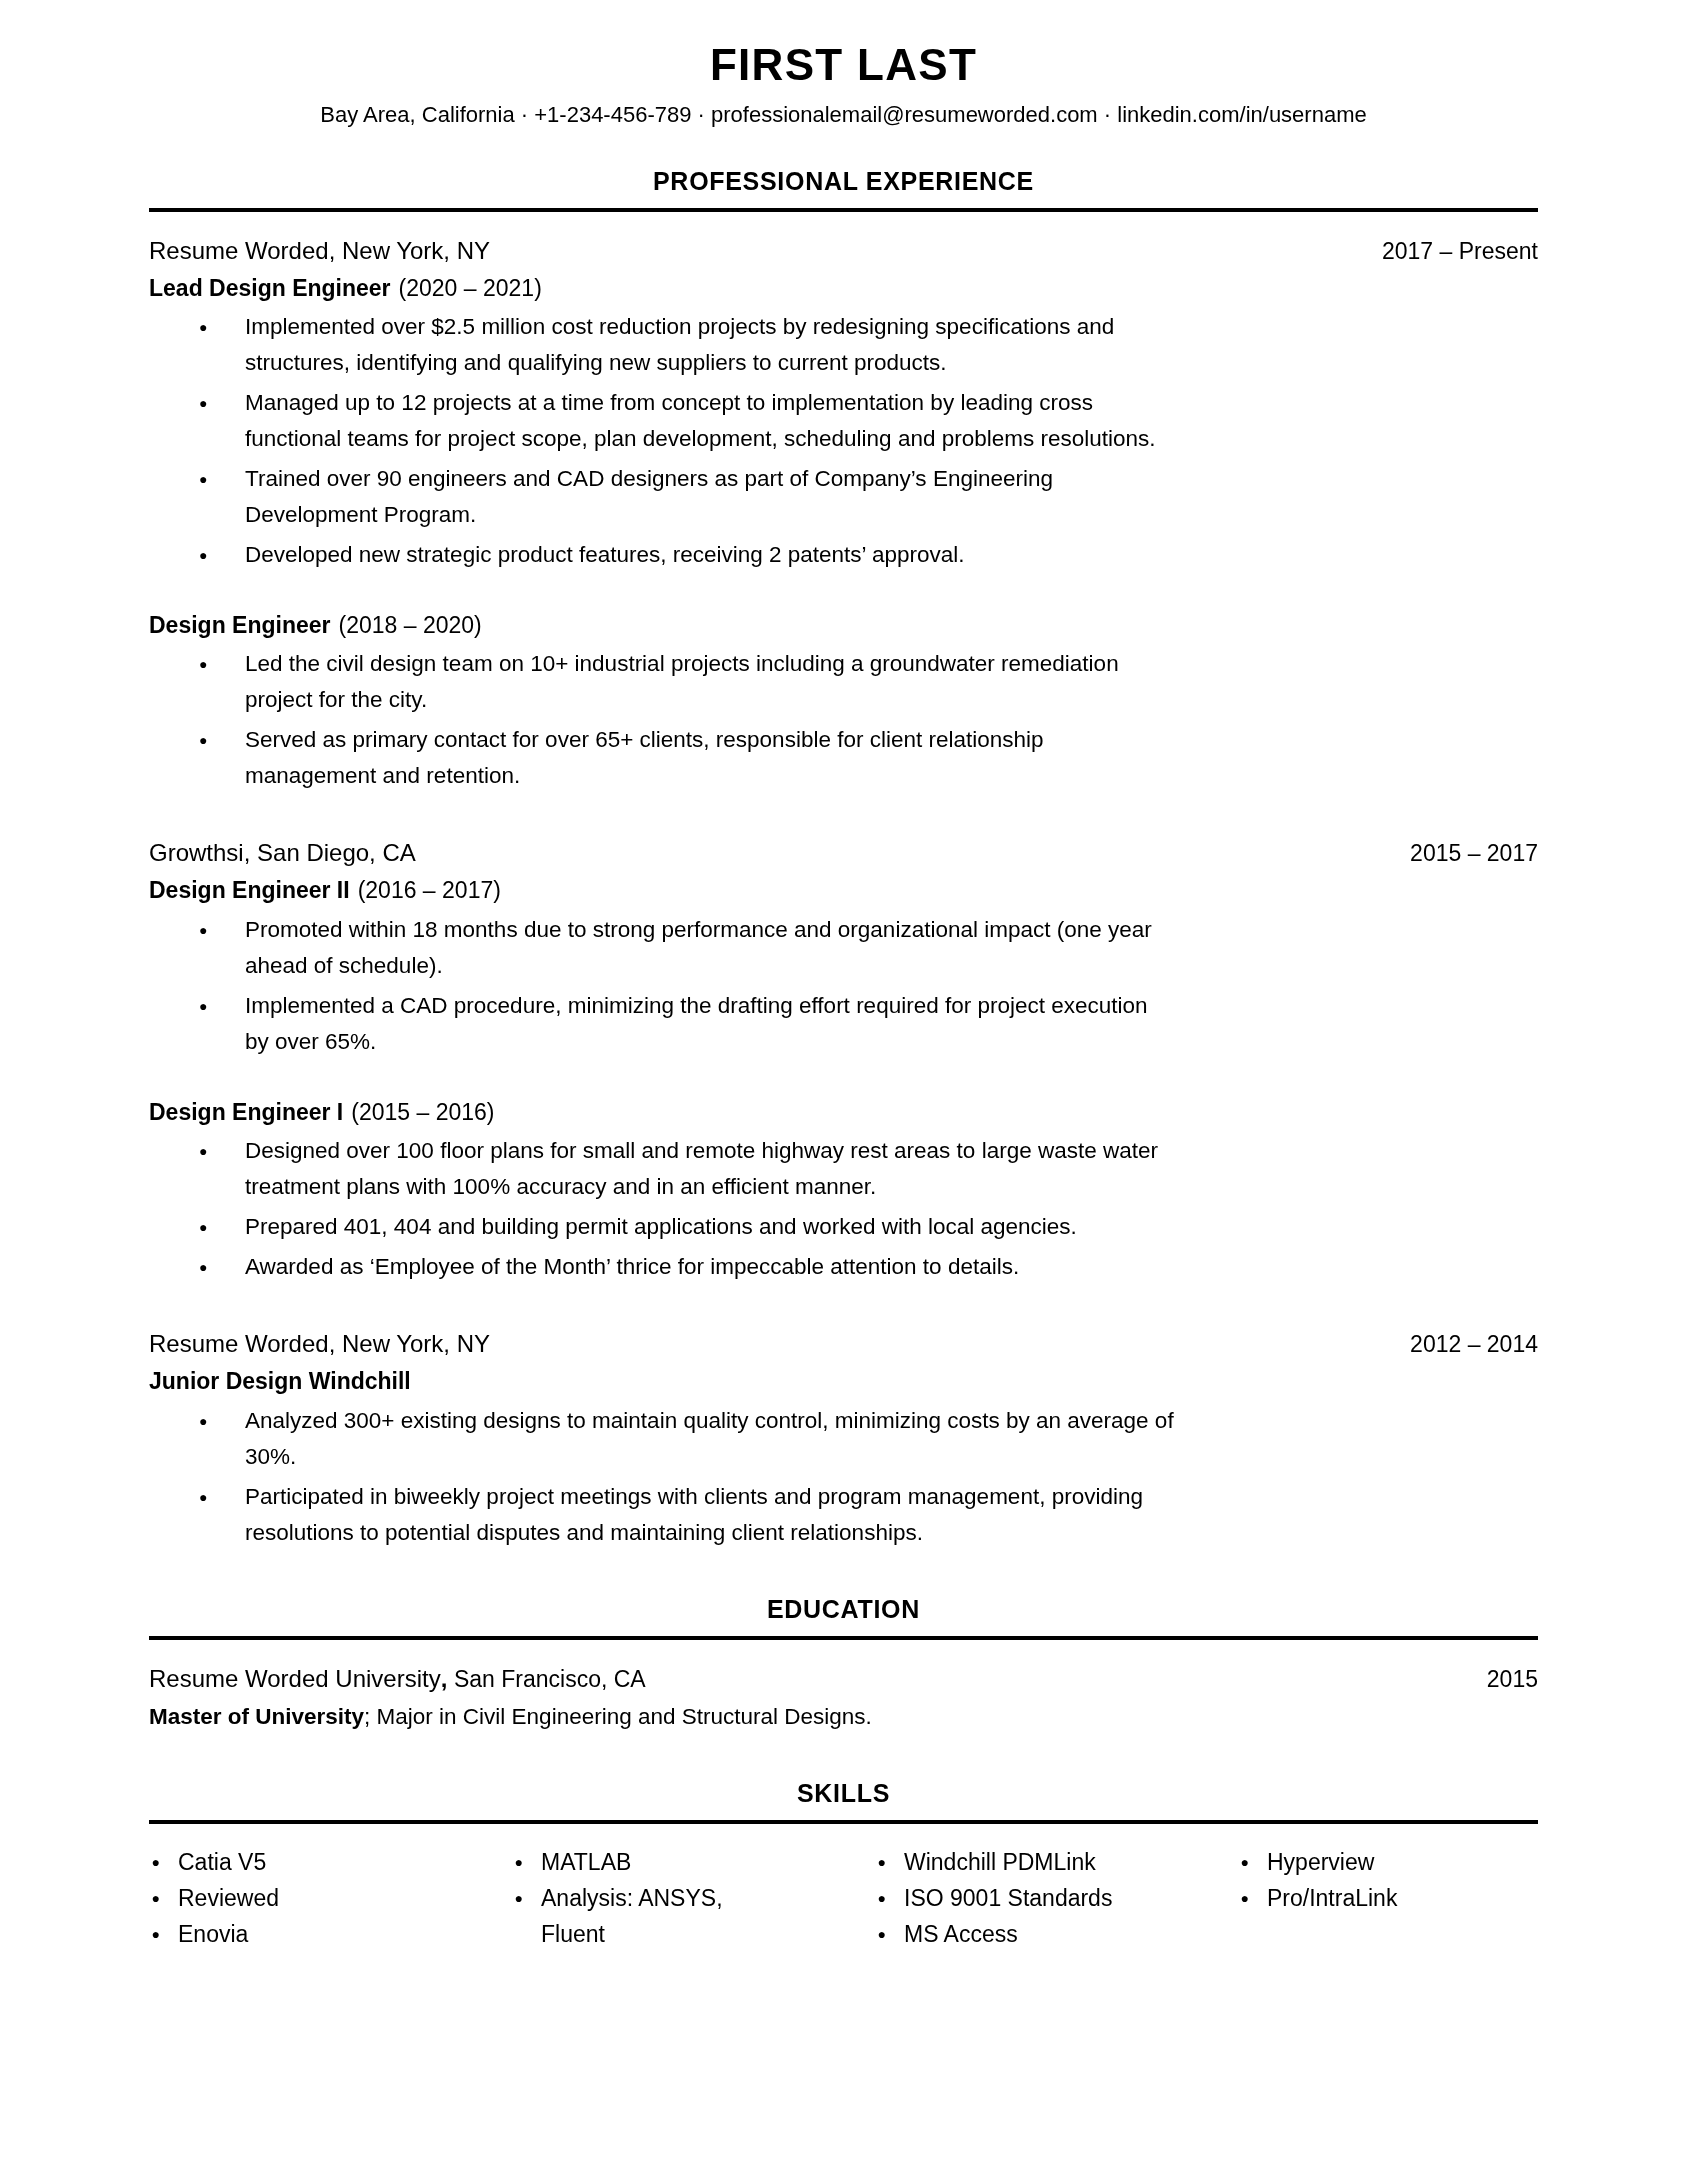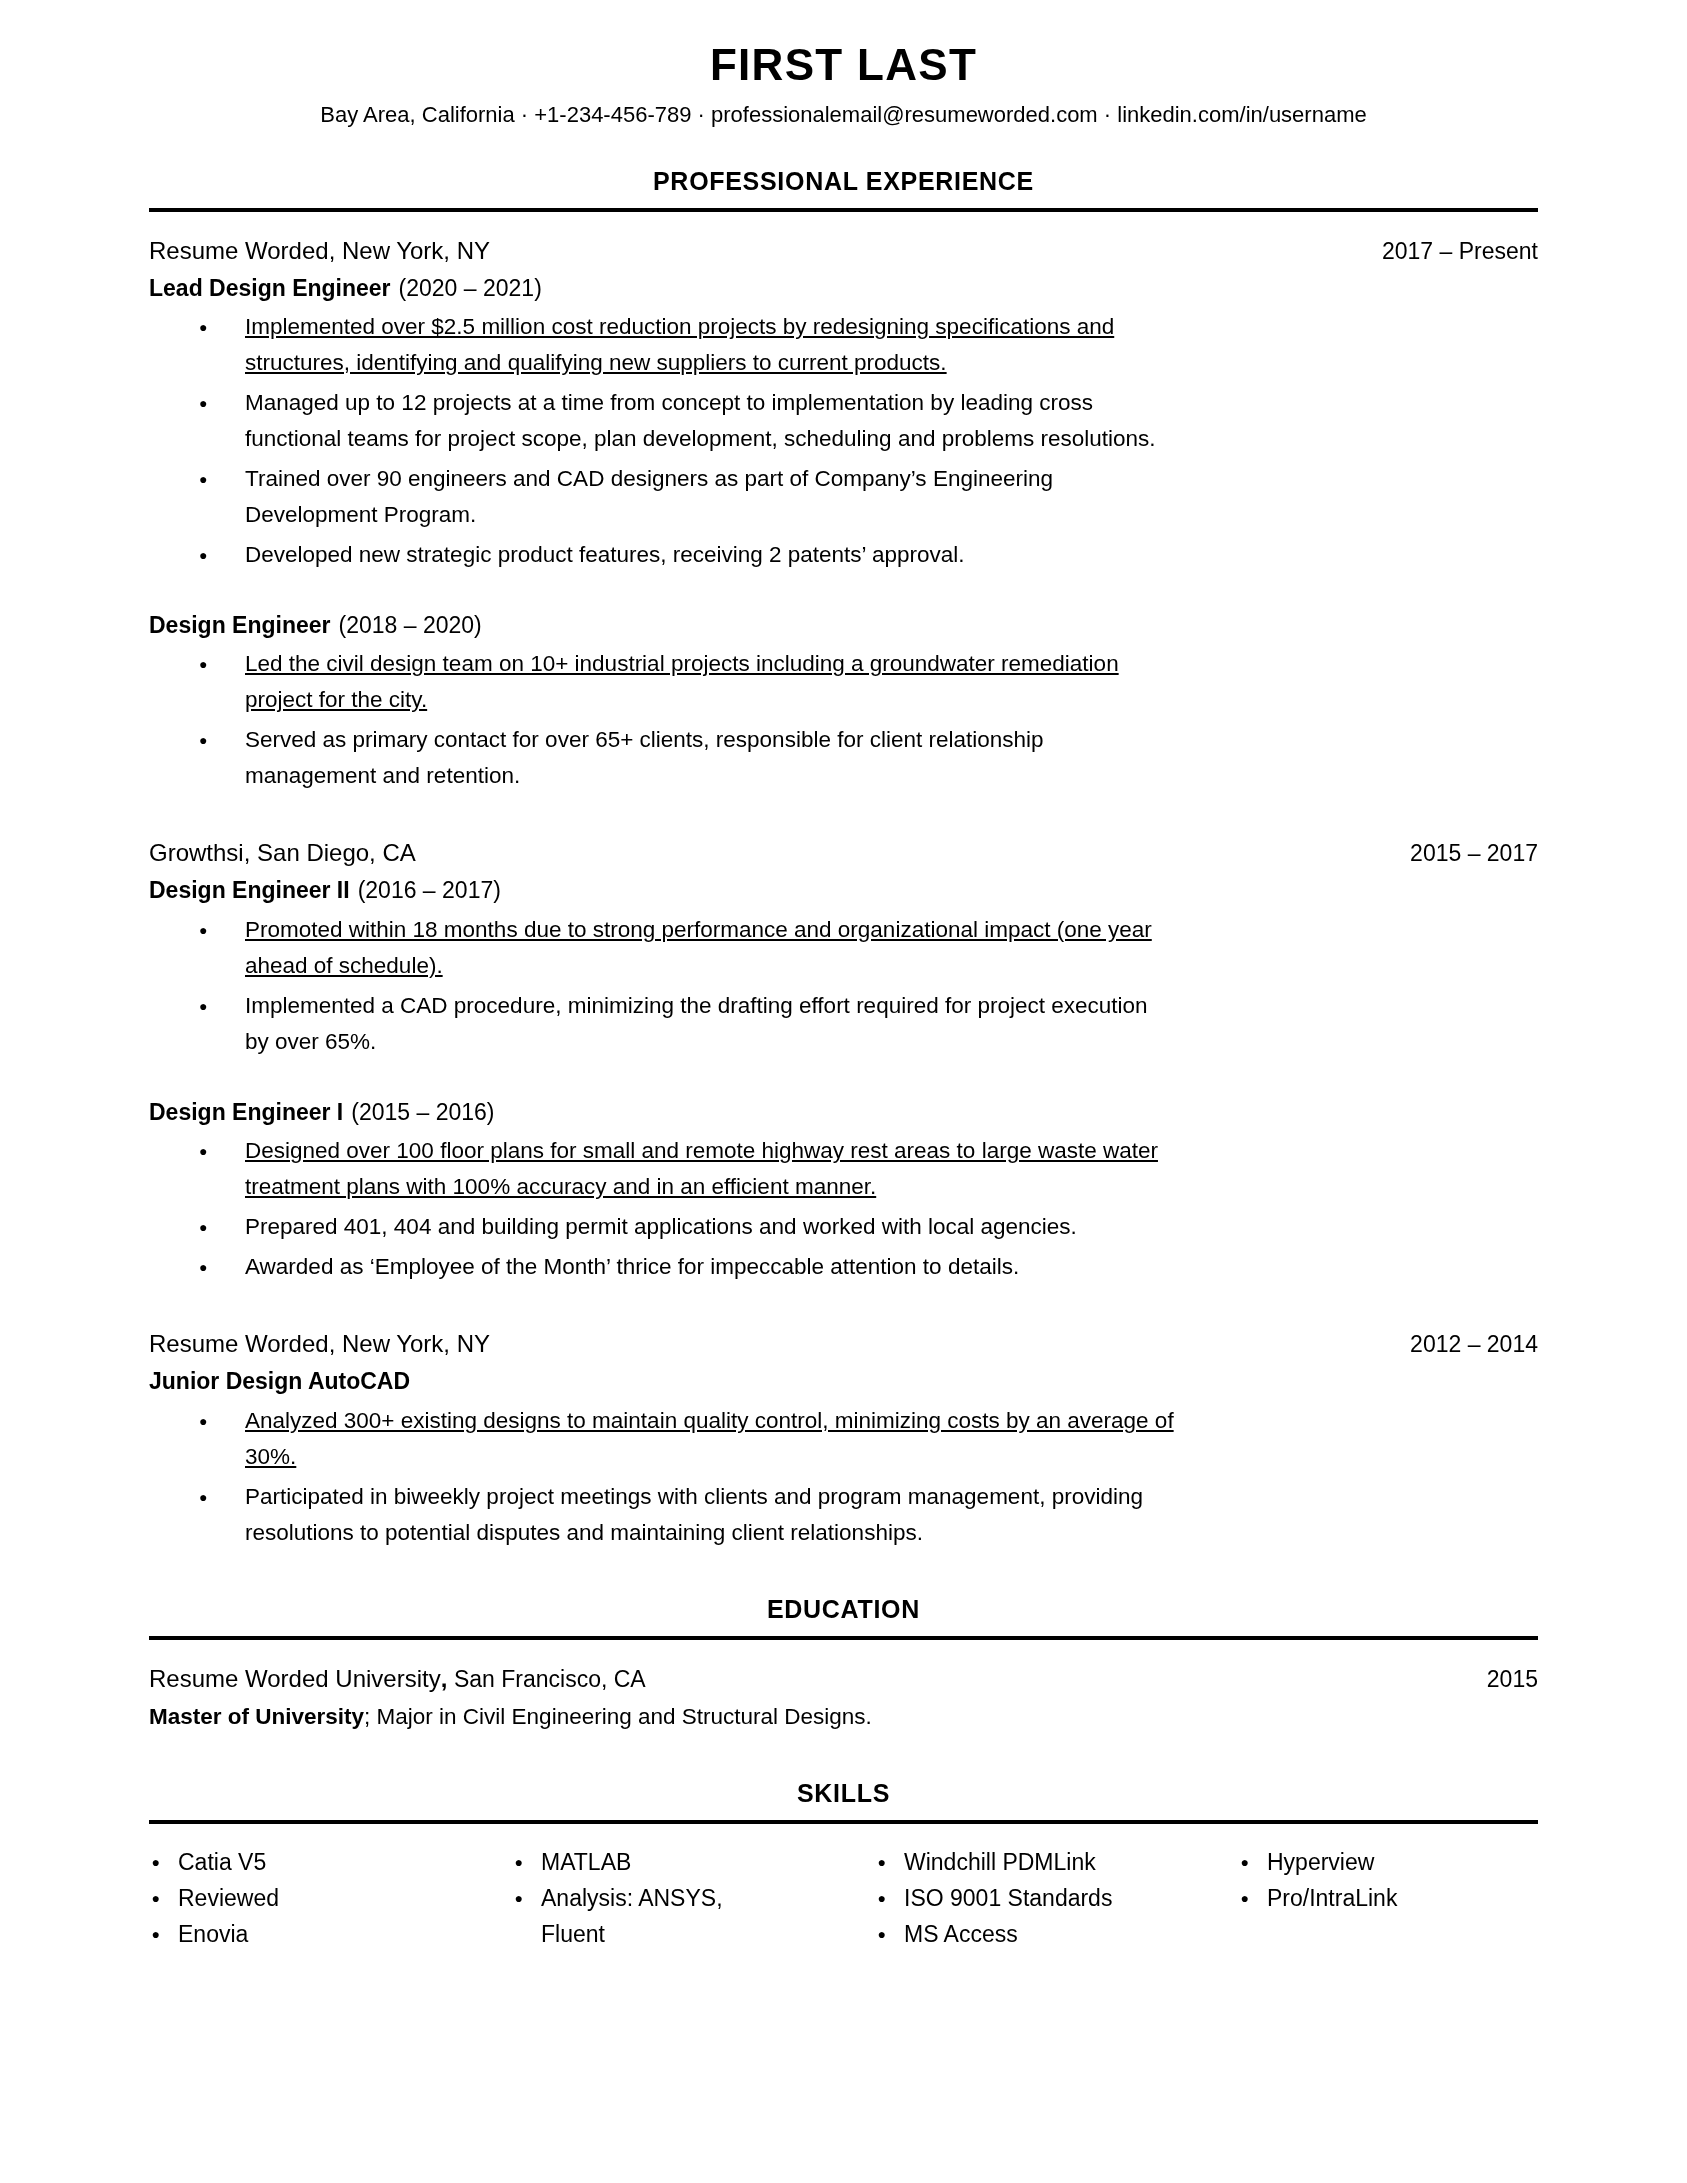--- a/index.html
+++ b/index.html
@@ -39,21 +39,21 @@
   .role-row.gap { margin-top:38px; }
   .role-title { font-weight:bold; }
   .role-dates { margin-left:8px; }
 
   
   ul.bullets { list-style:none; margin:6.6px 0 0 0; padding:0 0 0 96px; }
   .bullets li {
     position:relative; font-size:22.5px; line-height:36px;
     white-space:pre-line; margin-top:4px;
   }
-  .bullets li:first-child { margin-top:0;text-decoration:underline; }
+  .bullets li:first-child { margin-top:0; }
   .bullets li::before {
     content:"●"; position:absolute; left:-46px; top:0;
     font-size:14px; line-height:36px;
   }
 
   
   .edu-row {
     display:flex; justify-content:space-between; align-items:baseline;
     font-size:24px; line-height:1.25; margin-top:24px;
   }
@@ -146,21 +146,21 @@
       </ul>
     </div>
 
     <div>
       <div class="company-row">
         <span>Resume Worded, New York, NY</span>
         <span class="company-dates">2012 – 2014</span>
       </div>
 
       <div class="role-row">
-        <span class="role-title">Junior Design AutoCAD</span>
+        <span class="role-title">Junior Design Windchill</span>
       </div>
       <ul class="bullets">
         <li>Analyzed 300+ existing designs to maintain quality control, minimizing costs by an average of
 30%.</li>
         <li>Participated in biweekly project meetings with clients and program management, providing
 resolutions to potential disputes and maintaining client relationships.</li>
       </ul>
     </div>
   </div>
 

